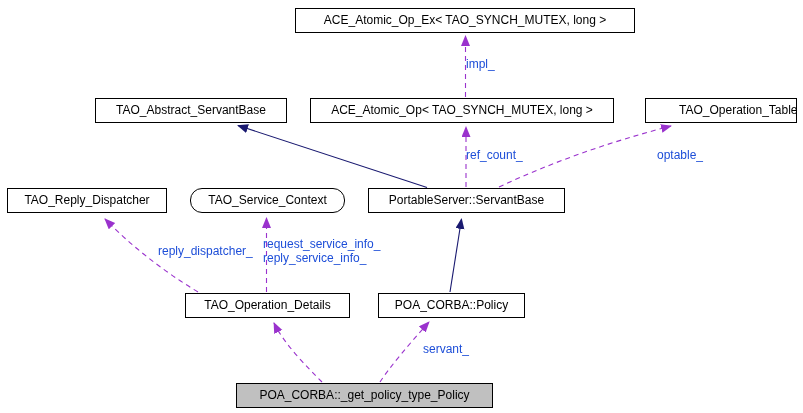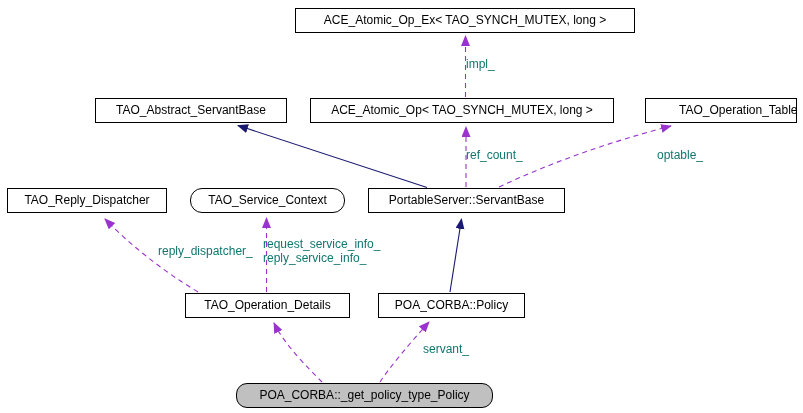--- a/index.html
+++ b/index.html
@@ -46,26 +46,25 @@
     color: var(--node-text, #000000);
     font-size: 12px;
     text-align: center;
     white-space: nowrap;
     overflow: hidden;
     cursor: pointer;
   }
   .node.highlight {
     background: var(--highlight-fill, #c0c0c0);
     cursor: default;
-    border-radius: 11px;
   }
   .edge-label {
     position: absolute;
     font-size: 12px;
-    color: #0f766e;
+    color: #1d4ed8;
     white-space: nowrap;
     line-height: 14px;
   }
   .edge-label.centered { text-align: left; }
 </style>
 </head>
 <body>
 
 <div id="canvas">
 

